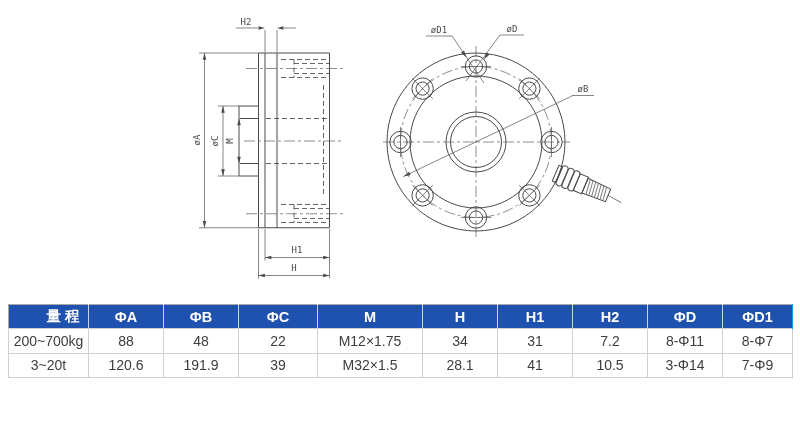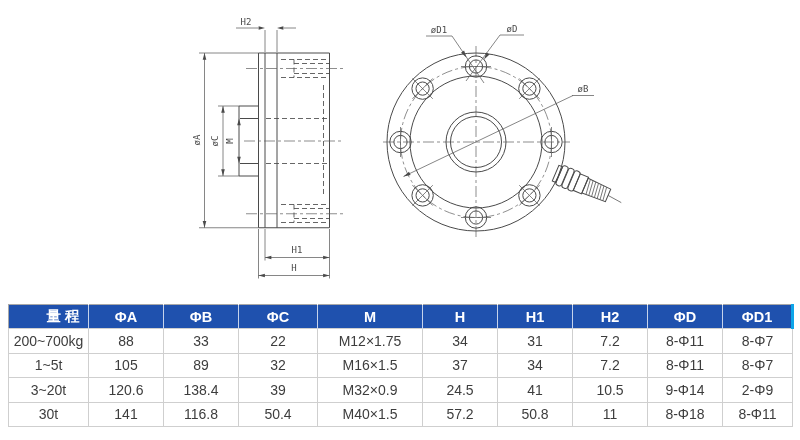--- a/index.html
+++ b/index.html
@@ -12,21 +12,21 @@
   svg .hid{stroke:#4a4a4a;stroke-width:.85;fill:none;stroke-dasharray:5 3;}
   svg .cl{stroke:#5d5d5d;stroke-width:.7;fill:none;stroke-dasharray:11 3 3 3;}
   svg .arr{fill:#4a4a4a;stroke:none;}
   svg text{font-family:"DejaVu Sans Mono","Liberation Mono",monospace;font-size:9px;fill:#4a4a4a;}
   
   table.spec{position:absolute;left:8px;top:304px;width:784px;border-collapse:collapse;
              table-layout:fixed;border:1px solid #a8a8a8;}
   table.spec th{background:#1f51ae;color:#ffffff;font-size:14.5px;font-weight:700;
                 height:23px;text-align:center;padding:0;
                 border-right:1px solid rgba(255,255,255,.75);}
-  table.spec th:last-child{border-right:3px solid #0ea5e9;}
+  table.spec th:last-child{border-right:1px solid #0ea5e9;}
   table.spec th.range{font-weight:700;letter-spacing:4px;padding-left:33px;}
   table.spec td{background:#ffffff;color:#3d3d3d;font-size:14px;height:23.5px;
                 text-align:center;padding:0;border:1px solid #cfcfcf;}
 </style>
 </head>
 <body>
 
 <div class="stage">
 
   <svg class="drawing" width="800" height="300" viewBox="0 0 800 300">
@@ -217,60 +217,36 @@
         <th>H1</th>
         <th>H2</th>
         <th>ΦD</th>
         <th>ΦD1</th>
       </tr>
     </thead>
     <tbody>
       <tr>
         <td>200~700kg</td>
         <td>88</td>
-        <td>33</td>
+        <td>48</td>
         <td>22</td>
         <td>M12×1.75</td>
         <td>34</td>
         <td>31</td>
         <td>7.2</td>
         <td>8-Φ11</td>
         <td>8-Φ7</td>
       </tr>
       <tr>
-        <td>1~5t</td>
-        <td>105</td>
-        <td>89</td>
-        <td>32</td>
-        <td>M16×1.5</td>
-        <td>37</td>
-        <td>34</td>
-        <td>7.2</td>
-        <td>8-Φ11</td>
-        <td>8-Φ7</td>
-      </tr>
-      <tr>
         <td>3~20t</td>
         <td>120.6</td>
-        <td>138.4</td>
+        <td>191.9</td>
         <td>39</td>
-        <td>M32×0.9</td>
-        <td>24.5</td>
+        <td>M32×1.5</td>
+        <td>28.1</td>
         <td>41</td>
         <td>10.5</td>
-        <td>9-Φ14</td>
-        <td>2-Φ9</td>
-      </tr>
-      <tr>
-        <td>30t</td>
-        <td>141</td>
-        <td>116.8</td>
-        <td>50.4</td>
-        <td>M40×1.5</td>
-        <td>57.2</td>
-        <td>50.8</td>
-        <td>11</td>
-        <td>8-Φ18</td>
-        <td>8-Φ11</td>
+        <td>3-Φ14</td>
+        <td>7-Φ9</td>
       </tr>
     </tbody>
   </table>
 </div>
 
 </body></html>

